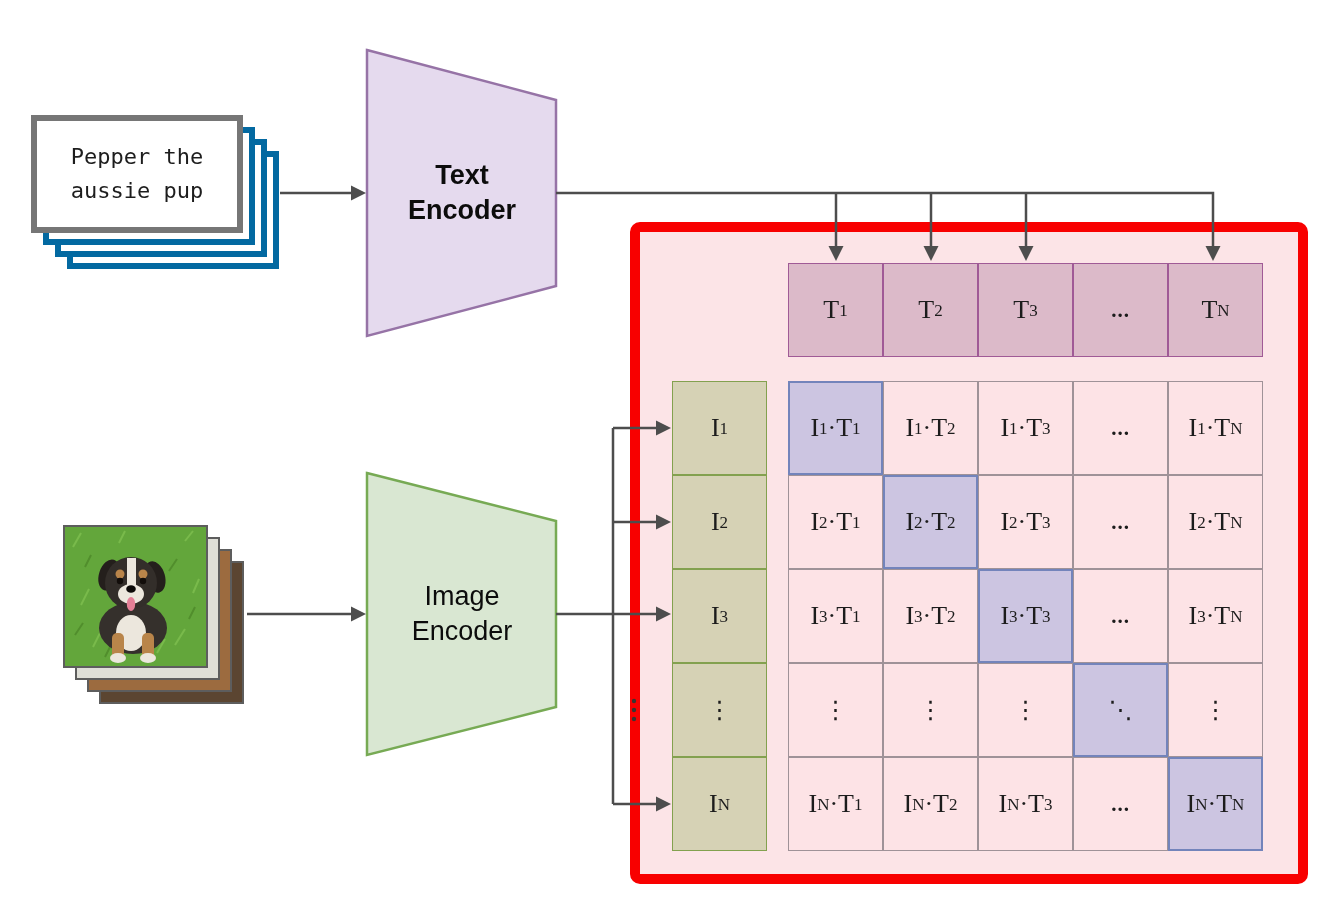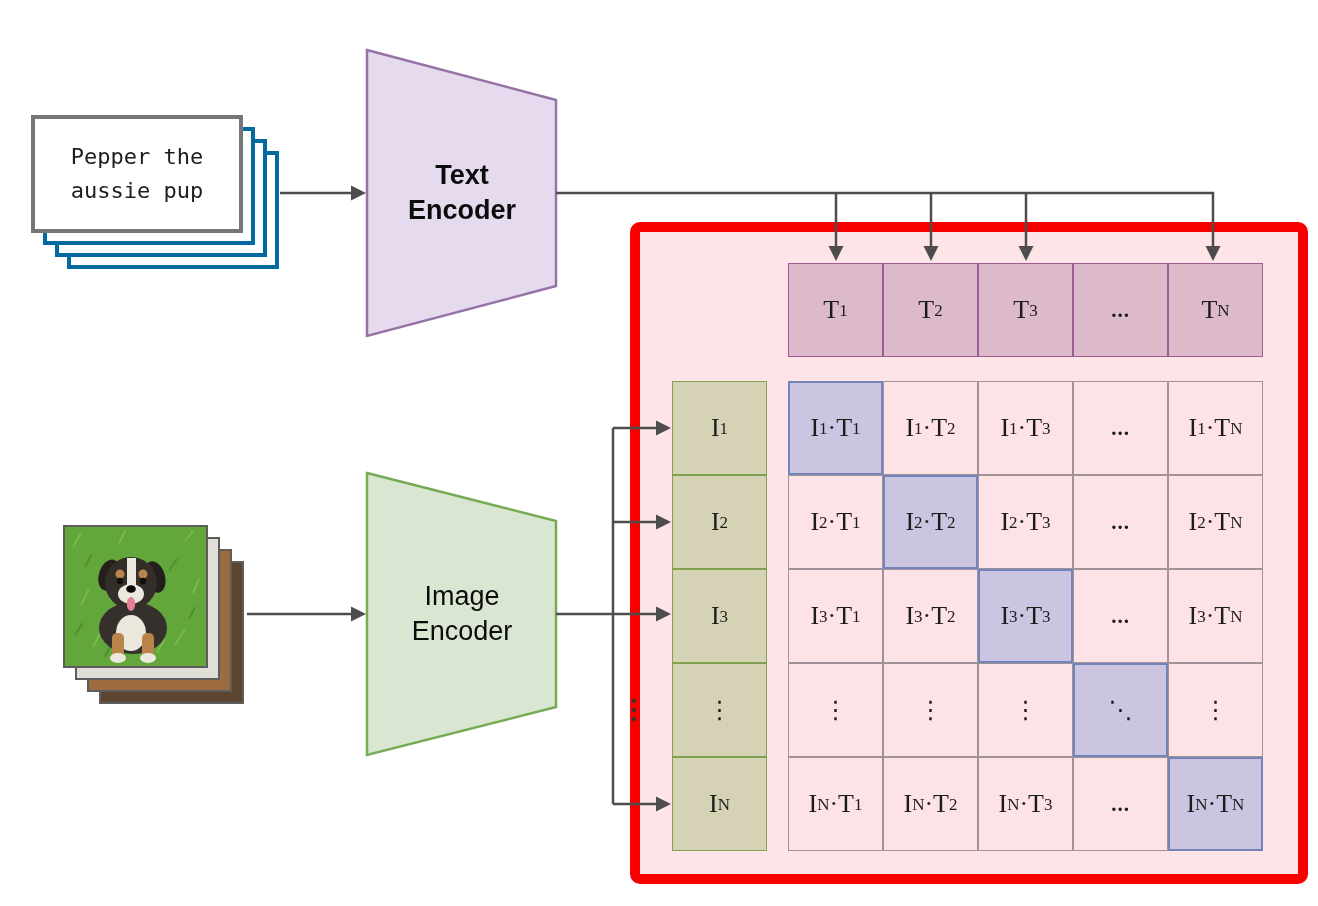--- a/index.html
+++ b/index.html
@@ -2,21 +2,21 @@
 <html><head>
 <meta charset="utf-8">
 <style>
   html,body{margin:0;padding:0;background:#ffffff;}
   .canvas{
     position:relative;width:1318px;height:906px;background:#ffffff;overflow:hidden;
     font-family:"Liberation Sans",sans-serif;
   }
   
   .card{position:absolute;box-sizing:border-box;background:#ffffff;}
-  .text-card{border:4px solid #0369a1;padding-left:8px;}
+  .text-card{border:6px solid #0369a1;padding-left:8px;}
   .text-card.front{border-color:#767676;z-index:4;}
   .img-card{border:2px solid #5d5d5d;}
   .caption{
     position:absolute;inset:0;display:flex;align-items:center;justify-content:center;
     font-family:"DejaVu Sans Mono","Liberation Mono",monospace;
     font-size:22px;line-height:1.55;color:#1d1d1d;white-space:pre-line;text-align:left;
   }
   
   .enc-label{
     position:absolute;display:flex;align-items:center;justify-content:center;

